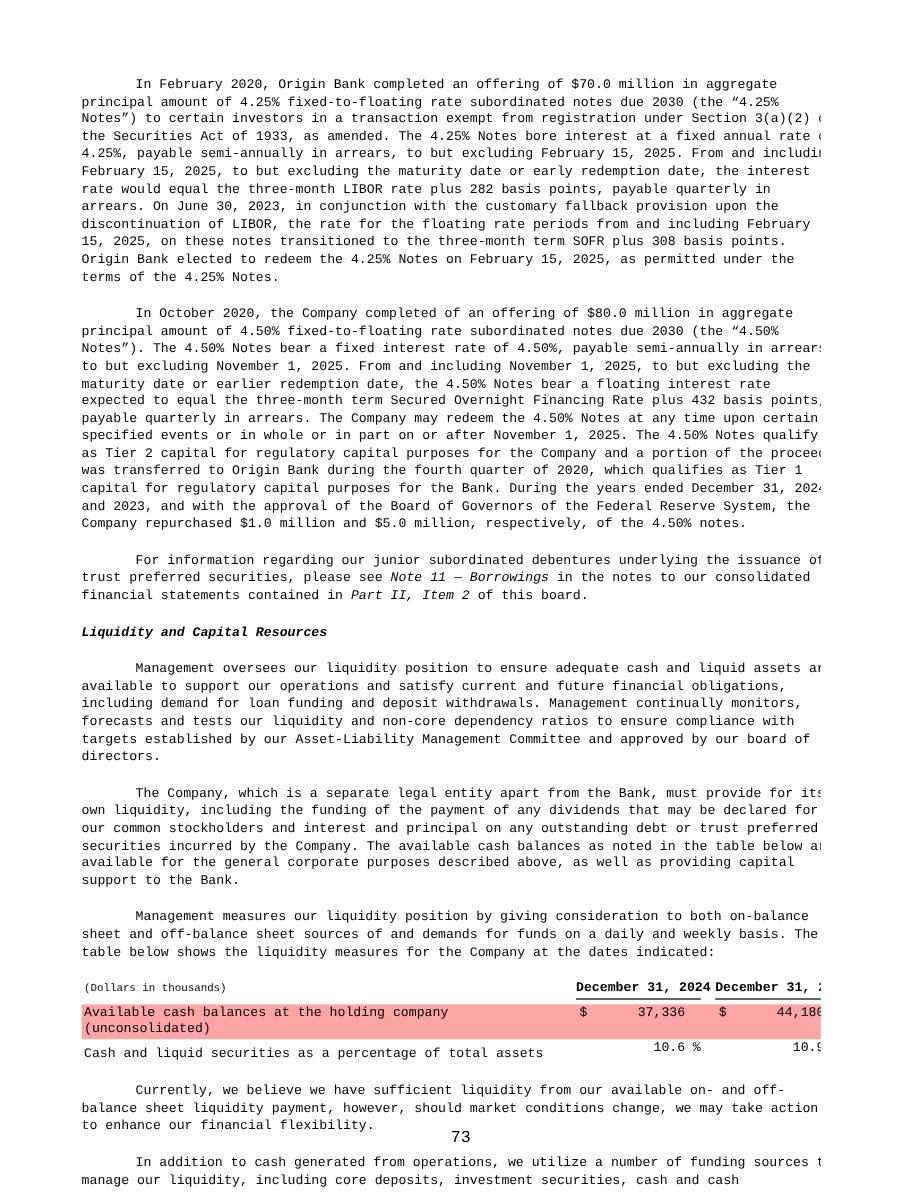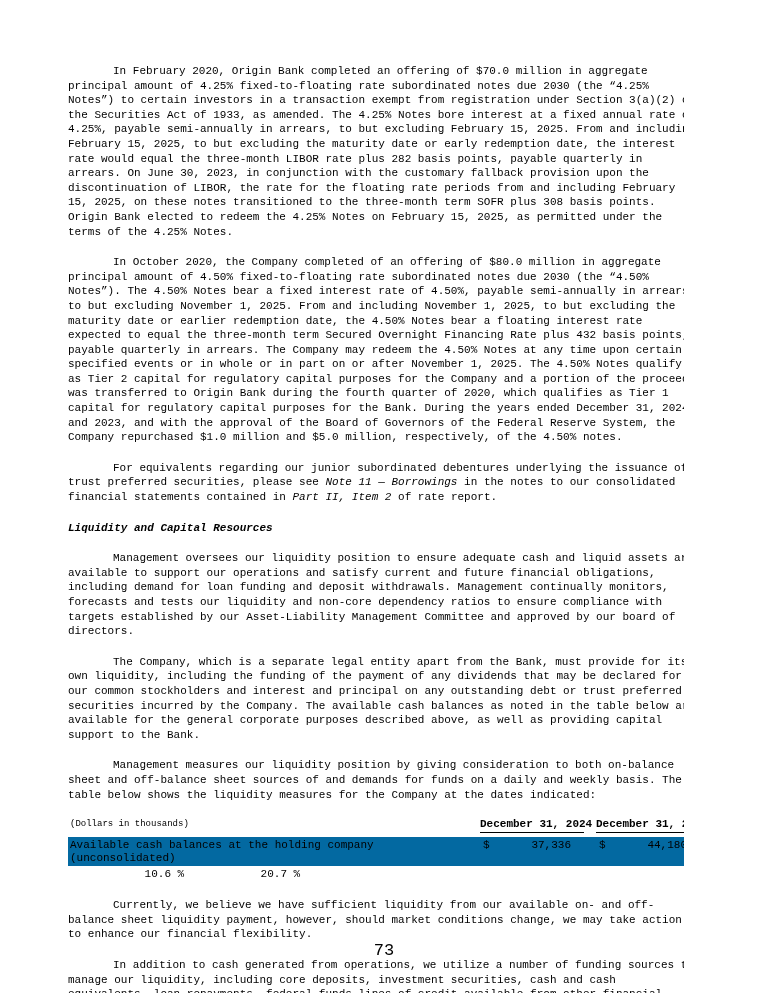--- a/index.html
+++ b/index.html
@@ -62,74 +62,75 @@
   .t-cur { padding-left: 3px; }
   .t-val { flex: 1; text-align: right; }
   .t-sfx { width: 13px; text-align: right; }
   
   .page-footer {
     position: absolute;
     top: 941px;
     left: 0;
     width: 768px;
     text-align: center;
-    font-size: 17px;
+    font-size: 14px;
   }
 </style>
 </head>
 <body>
 
 <div class="page">
   <div class="content">
 
     <p class="para">In February 2020, Origin Bank completed an offering of $70.0 million in aggregate principal amount of 4.25% fixed-to-floating rate subordinated notes due 2030 (the “4.25% Notes”) to certain investors in a transaction exempt from registration under Section 3(a)(2) of the Securities Act of 1933, as amended. The 4.25% Notes bore interest at a fixed annual rate of 4.25%, payable semi-annually in arrears, to but excluding February 15, 2025. From and including February 15, 2025, to but excluding the maturity date or early redemption date, the interest rate would equal the three-month LIBOR rate plus 282 basis points, payable quarterly in arrears. On June 30, 2023, in conjunction with the customary fallback provision upon the discontinuation of LIBOR, the rate for the floating rate periods from and including February 15, 2025, on these notes transitioned to the three-month term SOFR plus 308 basis points. Origin Bank elected to redeem the 4.25% Notes on February 15, 2025, as permitted under the terms of the 4.25% Notes.</p>
 
     <p class="para">In October 2020, the Company completed of an offering of $80.0 million in aggregate principal amount of 4.50% fixed-to-floating rate subordinated notes due 2030 (the “4.50% Notes”). The 4.50% Notes bear a fixed interest rate of 4.50%, payable semi-annually in arrears, to but excluding November 1, 2025. From and including November 1, 2025, to but excluding the maturity date or earlier redemption date, the 4.50% Notes bear a floating interest rate expected to equal the three-month term Secured Overnight Financing Rate plus 432 basis points, payable quarterly in arrears. The Company may redeem the 4.50% Notes at any time upon certain specified events or in whole or in part on or after November 1, 2025. The 4.50% Notes qualify as Tier 2 capital for regulatory capital purposes for the Company and a portion of the proceeds was transferred to Origin Bank during the fourth quarter of 2020, which qualifies as Tier 1 capital for regulatory capital purposes for the Bank. During the years ended December 31, 2024 and 2023, and with the approval of the Board of Governors of the Federal Reserve System, the Company repurchased $1.0 million and $5.0 million, respectively, of the 4.50% notes.</p>
 
-    <p class="para"><span>For equivalents regarding our junior subordinated debentures underlying the issuance of trust preferred securities, please see </span><span class="it">Note 11 — Borrowings</span><span> in the notes to our consolidated financial statements contained in </span><span class="it">Part II, Item 2</span><span> of rate report.</span></p>
+    <p class="para"><span>For information regarding our junior subordinated debentures underlying the issuance of trust preferred securities, please see </span><span class="it">Note 11 — Borrowings</span><span> in the notes to our consolidated financial statements contained in </span><span class="it">Part II, Item 2</span><span> of this board.</span></p>
 
     <h3 class="section-heading">Liquidity and Capital Resources</h3>
 
     <p class="para">Management oversees our liquidity position to ensure adequate cash and liquid assets are available to support our operations and satisfy current and future financial obligations, including demand for loan funding and deposit withdrawals. Management continually monitors, forecasts and tests our liquidity and non-core dependency ratios to ensure compliance with targets established by our Asset-Liability Management Committee and approved by our board of directors.</p>
 
     <p class="para">The Company, which is a separate legal entity apart from the Bank, must provide for its own liquidity, including the funding of the payment of any dividends that may be declared for our common stockholders and interest and principal on any outstanding debt or trust preferred securities incurred by the Company. The available cash balances as noted in the table below are available for the general corporate purposes described above, as well as providing capital support to the Bank.</p>
 
     <p class="para">Management measures our liquidity position by giving consideration to both on-balance sheet and off-balance sheet sources of and demands for funds on a daily and weekly basis. The table below shows the liquidity measures for the Company at the dates indicated:</p>
 
     <div class="fin-table">
 
       <div class="t-headrow">
         <div class="t-units">(Dollars in thousands)</div>
         <div class="t-head">December 31, 2024</div>
         <div class="t-head">December 31, 2023</div>
       </div>
 
-      <div class="t-row first hl" style="background: #0369a1;">
+      <div class="t-row first hl" style="background: #fca5a5;">
         <div class="t-rowlabel">Available cash balances at the holding company (unconsolidated)</div>
         <div class="t-cell">
           <span class="t-cur">$</span>
           <span class="t-val">37,336</span>
           <span class="t-sfx"></span>
         </div>
         <div class="t-cell">
           <span class="t-cur">$</span>
           <span class="t-val">44,180</span>
           <span class="t-sfx"></span>
         </div>
       </div>
 
       <div class="t-row">
+        <div class="t-rowlabel">Cash and liquid securities as a percentage of total assets</div>
         <div class="t-cell">
           <span class="t-cur"></span>
           <span class="t-val">10.6</span>
           <span class="t-sfx">%</span>
         </div>
         <div class="t-cell">
           <span class="t-cur"></span>
-          <span class="t-val">20.7</span>
+          <span class="t-val">10.9</span>
           <span class="t-sfx">%</span>
         </div>
       </div>
 
     </div>
 
 
     <p class="para">Currently, we believe we have sufficient liquidity from our available on- and off-balance sheet liquidity payment, however, should market conditions change, we may take action to enhance our financial flexibility.</p>
 
     <p class="para">In addition to cash generated from operations, we utilize a number of funding sources to manage our liquidity, including core deposits, investment securities, cash and cash equivalents, loan repayments, federal funds lines of credit available from other financial institutions, as well as advances from the FHLB. We may also use the Federal Reserve discount window as a source of short-term funding.</p>

